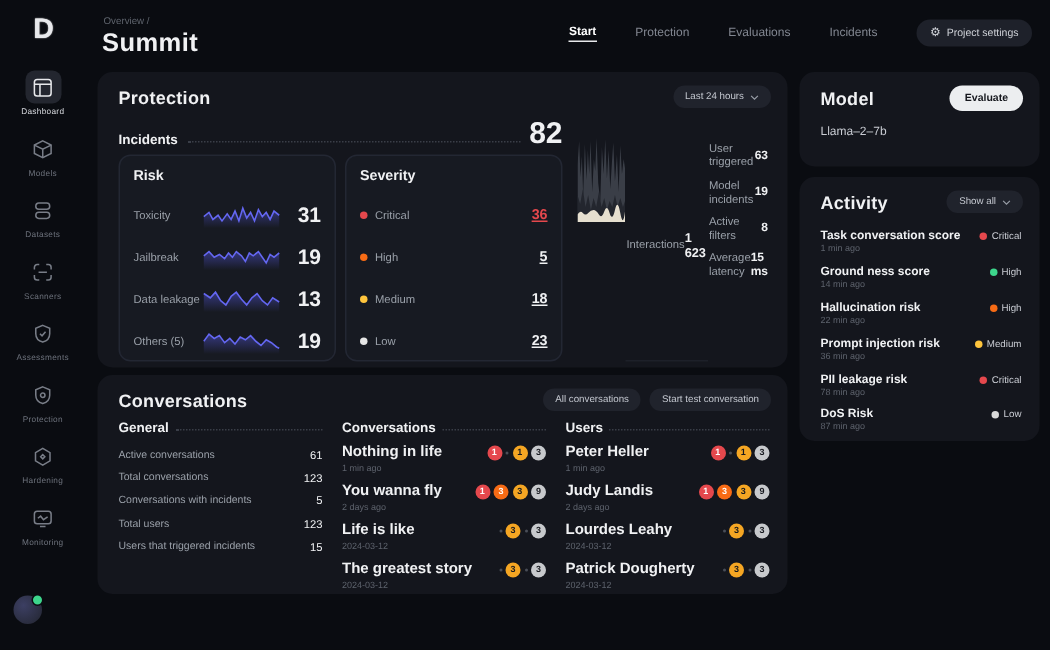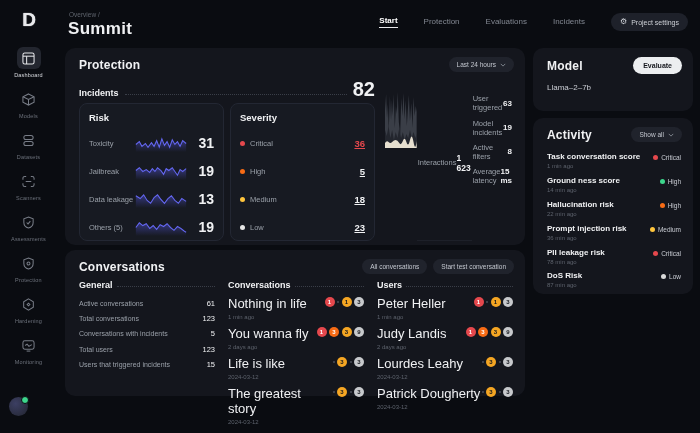--- a/index.html
+++ b/index.html
@@ -73,21 +73,21 @@
   
   .c-buttons{display:flex;gap:6px;}
   .c-body{display:flex;gap:13px;padding:6px 12px 0 14px;}
   .c-col{flex:1;min-width:0;}
   .col-head{display:flex;align-items:flex-end;gap:4px;margin-bottom:6px;}
   .col-title{font-size:9px;font-weight:bold;}
   .g-row{display:flex;justify-content:space-between;align-items:center;padding:3.1px 0;}
   .g-label{font-size:7px;color:#9aa0a9;}
   .g-val{font-size:7.5px;font-weight:normal;}
   .item-row{display:flex;justify-content:space-between;align-items:flex-start;margin-bottom:6.5px;cursor:pointer;}
-  .item-title{font-size:13px;font-weight:normal;}
+  .item-title{font-size:10px;font-weight:bold;}
   .item-time{font-size:6px;color:#5d626c;margin-top:2.5px;}
   .badges{display:flex;align-items:center;gap:2.5px;margin-top:1px;}
   .badge{width:10px;height:10px;border-radius:50%;font-size:6px;font-weight:bold;
     display:flex;align-items:center;justify-content:center;color:#fff;flex:none;}
   .badge.dk{color:#15171d;}
   .badge-sep{width:2px;height:2px;border-radius:50%;background:#4a4e58;flex:none;}
   
   .evaluate-btn{background:#eceef0;color:#15171d;border:none;border-radius:10px;
     padding:5px 10px;font-size:7px;font-weight:bold;cursor:pointer;font-family:inherit;}
   .model-name{padding:9px 14px 0;font-size:8px;color:#c9ccd3;}

